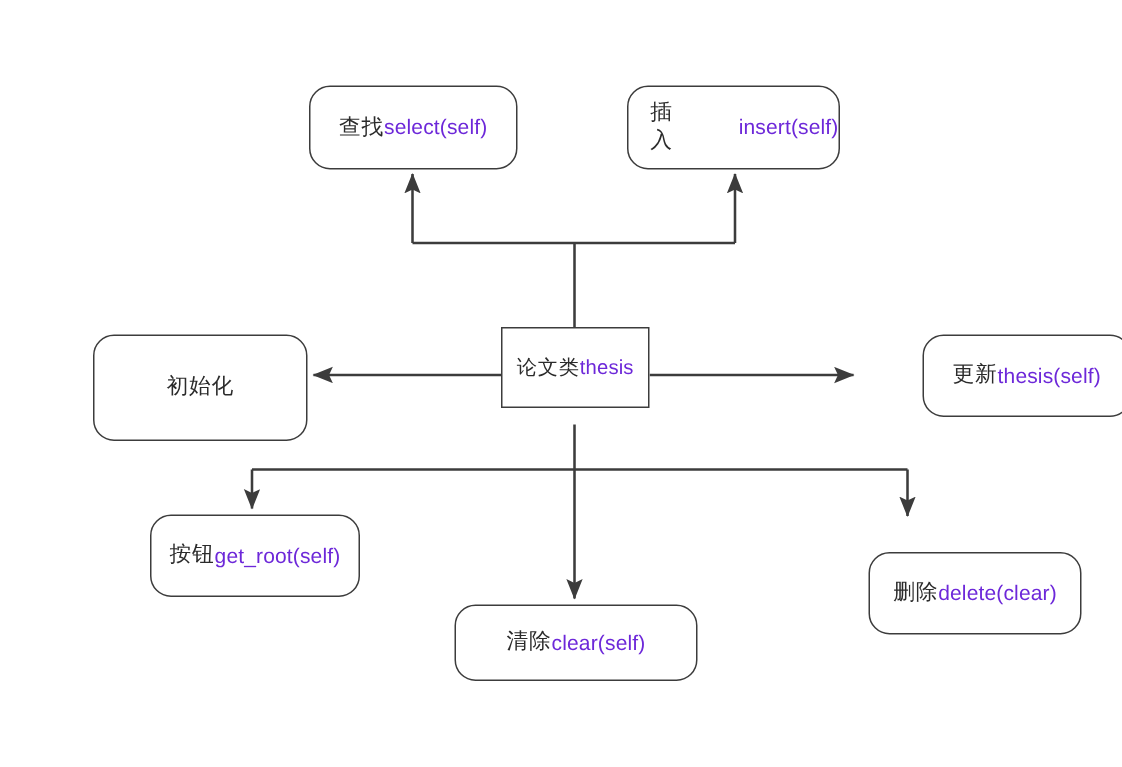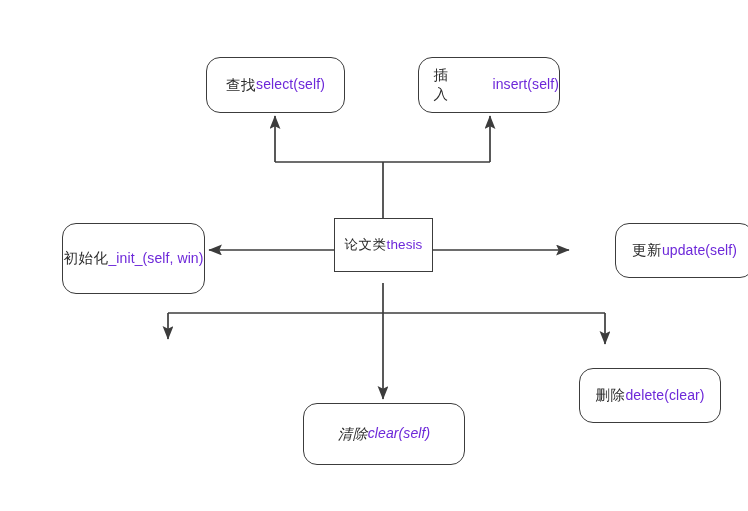--- a/index.html
+++ b/index.html
@@ -101,35 +101,38 @@
     <span class="line-en">select(self)</span>
   </div>
 
   <div class="node rounded" style="left:418px; top:57px; width:142px; height:56px;gap:44px;">
     <span class="line-cn">插入</span>
     <span class="line-en">insert(self)</span>
   </div>
 
   <div class="node rounded" style="left:62px; top:223px; width:143px; height:71px;">
     <span class="line-cn">初始化</span>
-    <span class="line-en">_init_(self, win)</span>
   </div>
 
   <div class="node rect center" style="left:334px; top:218px; width:99px; height:54px;">
     <span class="line-cn">论文类</span>
     <span class="line-en">thesis</span>
   </div>
 
   <div class="node rounded" style="left:573px; top:223px; width:139px; height:55px;margin-left:42px;">
     <span class="line-cn">更新</span>
-    <span class="line-en">update(self)</span>
+    <span class="line-en">thesis(self)</span>
   </div>
 
+  <div class="node rounded" style="left:100px; top:343px; width:140px; height:55px;">
+    <span class="line-cn">按钮</span>
+    <span class="line-en">get_root(self)</span>
+  </div>
 
-  <div class="node rounded" style="left:303px; top:403px; width:162px; height:62px;font-style:italic;">
+  <div class="node rounded" style="left:303px; top:403px; width:162px; height:51px;">
     <span class="line-cn">清除</span>
     <span class="line-en">clear(self)</span>
   </div>
 
   <div class="node rounded" style="left:535px; top:368px; width:142px; height:55px;margin-left:44px;">
     <span class="line-cn">删除</span>
     <span class="line-en">delete(clear)</span>
   </div>
 
 </div>

